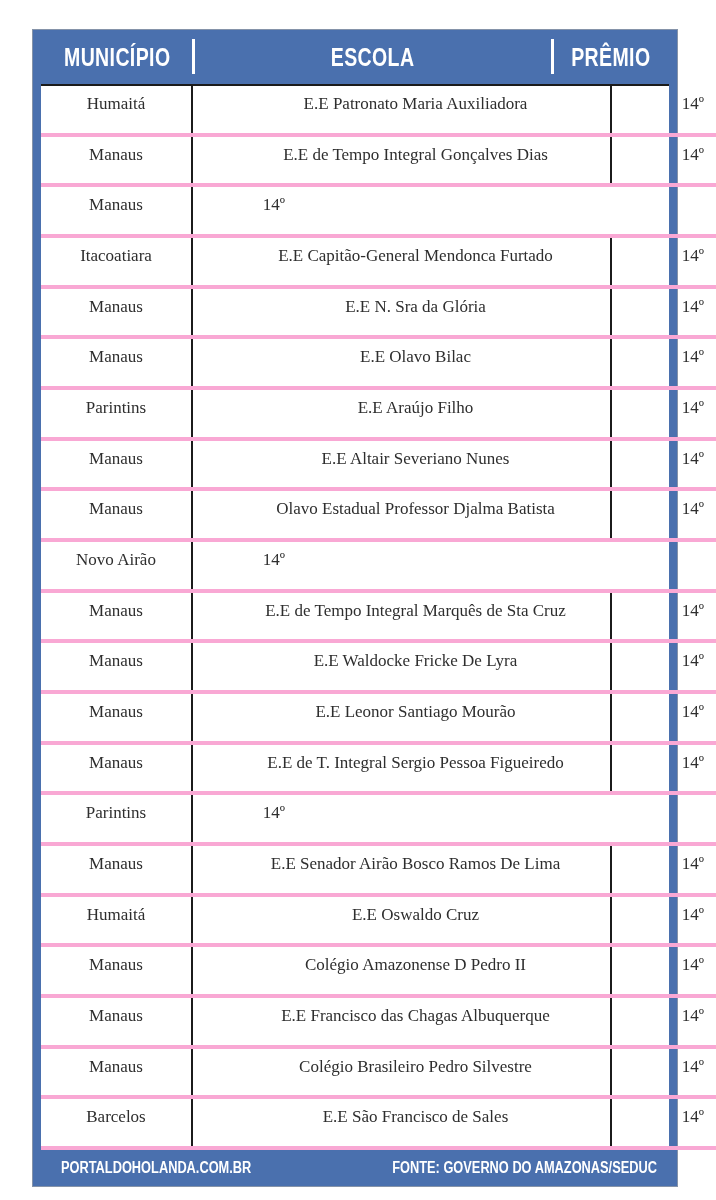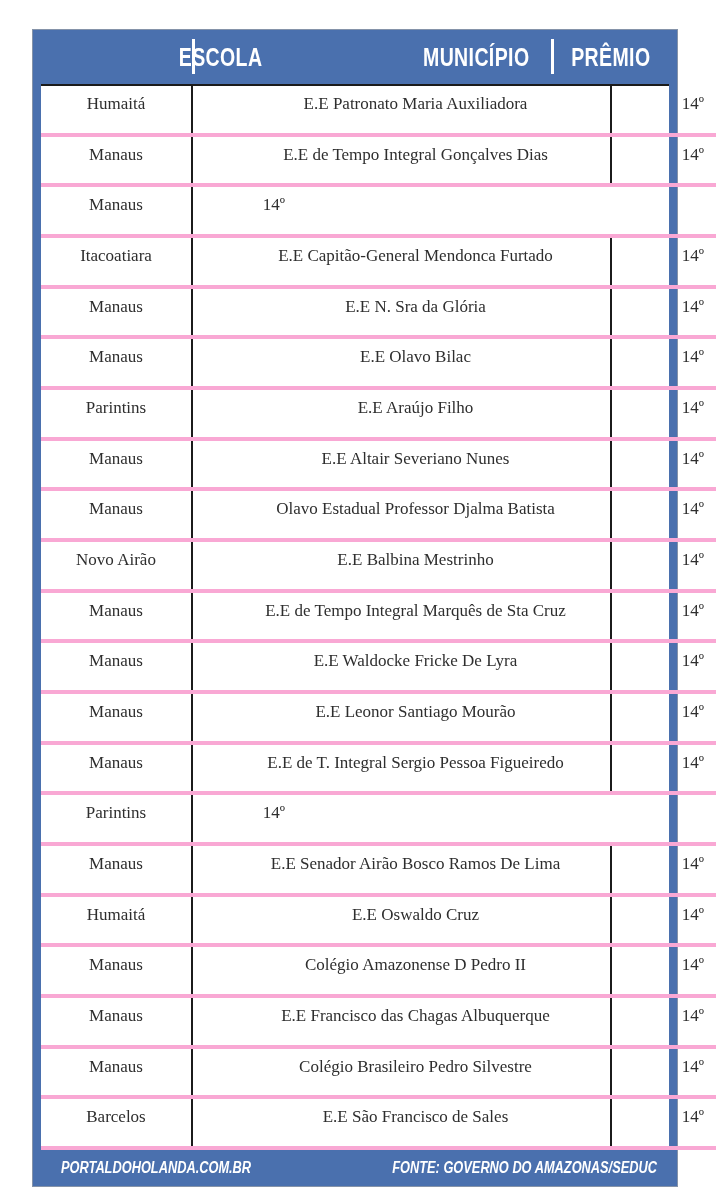--- a/index.html
+++ b/index.html
@@ -102,44 +102,43 @@
     background: var(--accent, #4a70ae);
     color: #ffffff;
     display: flex;
     justify-content: space-between;
     align-items: center;
     padding: 0 20px 0 28px;
     box-sizing: border-box;
     font-weight: bold;
     font-size: 16px;
     white-space: nowrap;
-    font-style: italic;
   }
   .footer-bar .condensed-left {
     display: inline-block;
     transform: scaleX(0.8);
     transform-origin: left center;
   }
   .footer-bar .condensed-right {
     display: inline-block;
     transform: scaleX(0.8);
     transform-origin: right center;
   }
 </style>
 </head>
 <body>
 
 <div class="frame">
 
   <div class="header-row">
+    <div class="header-cell hc1">
+      <span class="condensed">MUNICÍPIO</span>
+    </div>
     <div class="header-cell hc2">
       <span class="condensed">ESCOLA</span>
-    </div>
-    <div class="header-cell hc1">
-      <span class="condensed">MUNICÍPIO</span>
     </div>
     <div class="header-cell hc3">
       <span class="condensed">PRÊMIO</span>
     </div>
     <div class="header-sep sep1"></div>
     <div class="header-sep sep2"></div>
   </div>
 
   <div class="table-body" style="grid-template-rows: repeat(21, 1fr);">
     <div class="row">
@@ -190,21 +189,20 @@
     </div>
 
     <div class="row">
       <div class="cell c1">Manaus</div>
       <div class="cell c2">Olavo Estadual Professor Djalma Batista</div>
       <div class="cell c3">14º</div>
     </div>
 
     <div class="row">
       <div class="cell c1">Novo Airão</div>
-      <div class="cell c2">E.E Balbina Mestrinho</div>
       <div class="cell c3">14º</div>
     </div>
 
     <div class="row">
       <div class="cell c1">Manaus</div>
       <div class="cell c2">E.E de Tempo Integral Marquês de Sta Cruz</div>
       <div class="cell c3">14º</div>
     </div>
 
     <div class="row">

